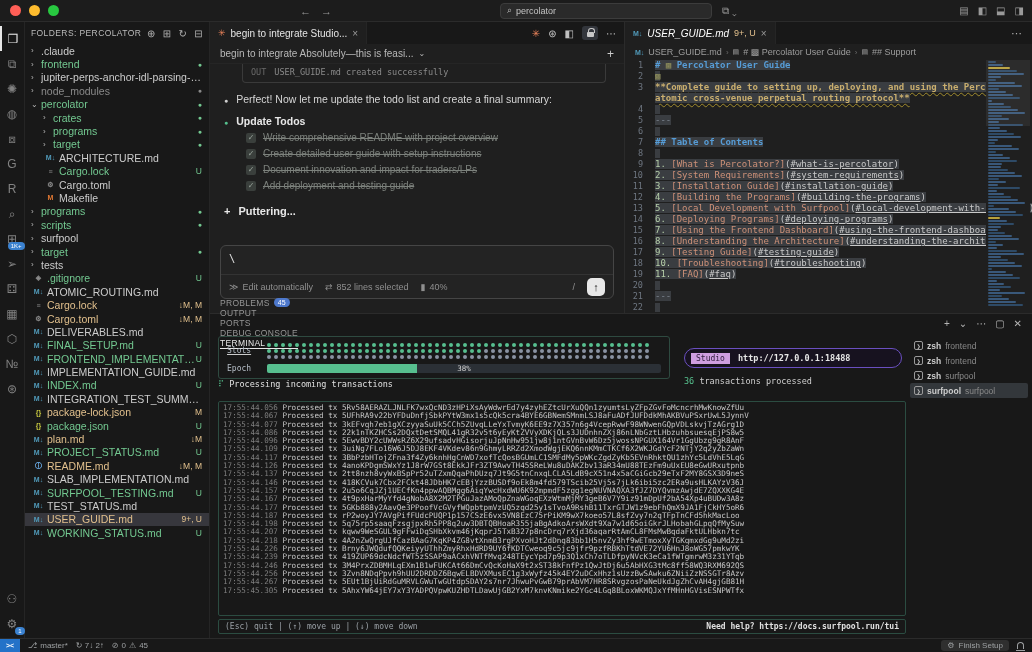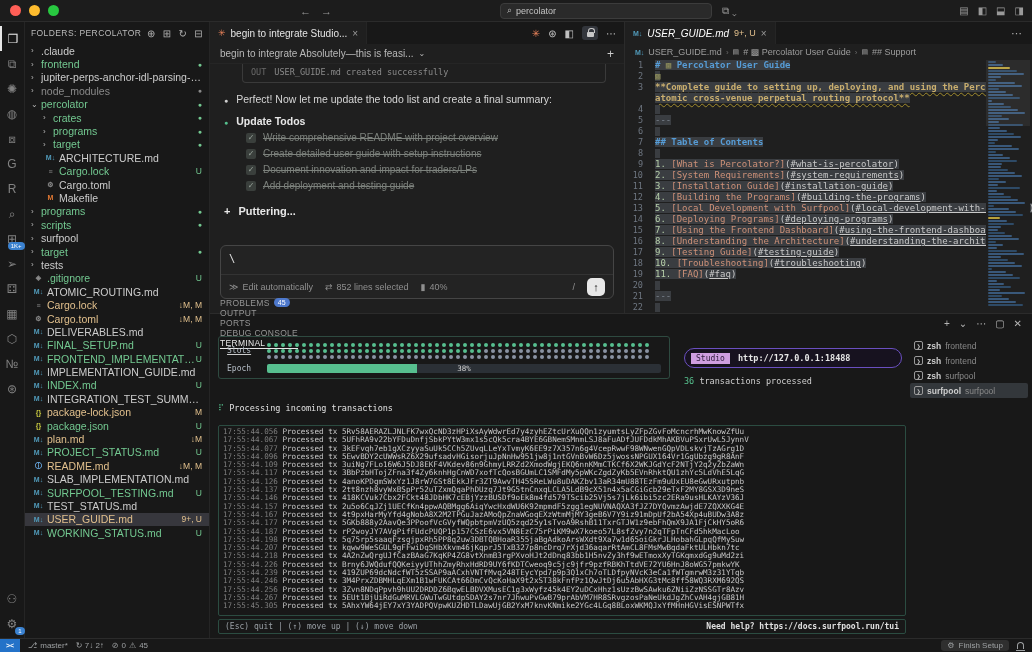--- a/index.html
+++ b/index.html
@@ -113,21 +113,21 @@
   .sdot { width:4px; height:4px; border-radius:50%; margin-top:2px; }
   #epoch-row { margin-top:5px; display:flex; align-items:center; }
   #epoch-bar { position:relative; width:396px; height:9px; background:#2b3036; border-radius:2px; overflow:hidden; }
   #epoch-fill { height:100%; background:#57bf8f; }
   #epoch-label { position:absolute; left:0; right:0; top:0; text-align:center; font-size:7.5px; color:#d0d0d0; line-height:9px; }
   #studio-box { position:absolute; left:466px; top:12px; width:218px; height:20px; border:1px solid #6a4fc0; border-radius:10px; display:flex; align-items:center; gap:8px; padding:0 6px; background:#17121f; }
   #studio-badge { background:#cf9ee0; color:#2d1a3a; font-size:8px; padding:1px 5px; }
   #studio-url { font-size:8.5px; color:#e6e6e6; font-weight:bold; }
   #tx-line { position:absolute; left:466px; top:40px; font-size:8.5px; color:#cfcfcf; }
   #tx-line .cnt { color:#56c18e; }
-  #spin-row { margin-top:24px; font-size:8.5px; color:#e0e0e0; }
+  #spin-row { margin-top:0; font-size:8.5px; color:#e0e0e0; }
   #spin-row .spin { color:#56c18e; margin-right:5px; }
   #log-box { flex:1; border:1px solid #2b4c41; border-radius:2px; margin-top:12px; padding:2px 4px; overflow:hidden; }
   .log-line { font-size:7.6px; height:8.3px; line-height:8.3px; white-space:nowrap; overflow:hidden; color:#c8c8c8; }
   .log-ts { color:#7e7e7e; }
   #tui-footer { height:15px; border:1px solid #2b4c41; border-radius:2px; margin-top:3px; display:flex; align-items:center; justify-content:space-between; padding:0 6px; font-size:8px; }
   #tui-footer .fl { color:#9aa0a6; } #tui-footer .fr { color:#e0e0e0; font-weight:bold; }
   #term-list { width:122px; flex:0 0 auto; padding:2px 0 0 4px; }
   .term-row { height:15px; display:flex; align-items:center; gap:4px; font-size:8.5px; padding:0 4px; border-radius:2px; cursor:pointer; }
   .term-row.selected { background:#33373b; }
   .term-ico { width:9px; height:9px; border:1px solid #9a9a9a; border-radius:2px; font-size:5px; color:#bdbdbd; display:flex; align-items:center; justify-content:center; flex:0 0 auto; }
@@ -942,20 +942,21 @@
           <div id="tx-line">
             <span class="cnt">36</span> <span>transactions processed</span>
           </div>
           <div id="spin-row">
             <span class="spin">⠏</span><span>Processing incoming transactions</span>
           </div>
           <div id="log-box">
               <div class="log-line"><span class="log-ts">17:55:44.056  </span><span>Processed tx </span><span>5Rv58AERAZLJNLFK7wxQcND3zHPiXsAyWdwrEd7y4zyhEZtcUrXuQQn1zyumtsLyZFpZGvFoMcncrhMwKnowZfUu</span></div>
               <div class="log-line"><span class="log-ts">17:55:44.067  </span><span>Processed tx </span><span>5UFhRA9v22bYFDuDnfjSbkPYtW3mx1s5cQk5cra4BYE6GBNemSMnmLSJ8aFuADfJUFDdkMhAKBVuPSxrUwL5JynnV</span></div>
               <div class="log-line"><span class="log-ts">17:55:44.077  </span><span>Processed tx </span><span>3kEFvqh7eb1gXCzyyaSuUk5CCh5ZUvqLLeYxTvmyK6EE9z7X357n6g4VcepRwwF98WNwenGQpVDLskvjTzAGrg1D</span></div>
+              <div class="log-line"><span class="log-ts">17:55:44.086  </span><span>Processed tx </span><span>22k1nTKZHCSs2DQxtDetSMQL41gR32v5t6yEyKtZVVyXDKjQLs3JUDnhnZXj86nLNbGztLHbzuhbsuesqEjPS8w5</span></div>
               <div class="log-line"><span class="log-ts">17:55:44.096  </span><span>Processed tx </span><span>5EwvBDY2cUWWsRZ6X29ufsadvHGisorjuJpNnHw951jw8j1ntGVnBvW6Dz5jwossNPGUX164Vr1GgUbzg9gR8AnF</span></div>
               <div class="log-line"><span class="log-ts">17:55:44.109  </span><span>Processed tx </span><span>3uiNg7FLo16W6J5DJ8EKF4VKdev86n9GhmyLRRZd2XmodWgjEKQ6nnKMmCTKCf6X2WKJGdYcF2NTjY2q2yZbZaWn</span></div>
               <div class="log-line"><span class="log-ts">17:55:44.117  </span><span>Processed tx </span><span>3BbPzbHTojZFna3f4Zy6knhHgCnWD7xofTcQosBGUmLC1SMFdMy5pWKcZgdZyKb5EVnRhktQU1zhYc5LdVhE5LqG</span></div>
               <div class="log-line"><span class="log-ts">17:55:44.126  </span><span>Processed tx </span><span>4anoKPDgmSWxYz1J8rW7GSt8EkkJFr3ZT9AwvTH45SReLWu8uDAKZbv13aR34mU88TEzFm9uUxEU8eGwURxutpnb</span></div>
               <div class="log-line"><span class="log-ts">17:55:44.137  </span><span>Processed tx </span><span>2tt8nzh8vyWxBSpPr52uTZxmQqaPhDUzq7Jt9G5tnCnxqLCLA5LdB9cX51n4x5aCGiGcb29eTxF2MY8GSX3D9neS</span></div>
               <div class="log-line"><span class="log-ts">17:55:44.146  </span><span>Processed tx </span><span>418KCVuk7Cbx2FCkt48JDbHK7cEBjYzzBUSDf9oEk8m4fd579TScib25Vj5s7jLk6ibi5zc2ERa9usHLKAYzV36J</span></div>
               <div class="log-line"><span class="log-ts">17:55:44.157  </span><span>Processed tx </span><span>2u5o6CqJZj1UECfKn4ppwAQBMgg6AiqYwcHxdWU6K92mpmdF5zgg1egNUVNAQXA3fJZ7DYQvmzAwjdE7ZQXXKG4E</span></div>
               <div class="log-line"><span class="log-ts">17:55:44.167  </span><span>Processed tx </span><span>4t9pxHarMyYfd4gNobA8X2M2TPGuJazAMoQpZnaWGoqEXzWtmMjMY3geB6V7Y9iz91mDpUf2bA54Xp4uBUDw3A8z</span></div>
               <div class="log-line"><span class="log-ts">17:55:44.177  </span><span>Processed tx </span><span>5GKb888y2AavQe3PPoofVcGVyfWQpbtpmVzUQ5zqd25y1sTvoA9RshB11TxrGTJW1z9ebFhQmX9JA1FjCkHY5oR6</span></div>
               <div class="log-line"><span class="log-ts">17:55:44.187  </span><span>Processed tx </span><span>rP2woyJY7AVgPifFUdcPUQP1p157CSzE6vx5VN8EzC75rPiKM9wX7koeo57L8sfZvy7n2qTFpTnCFd5hkMacLoo</span></div>

